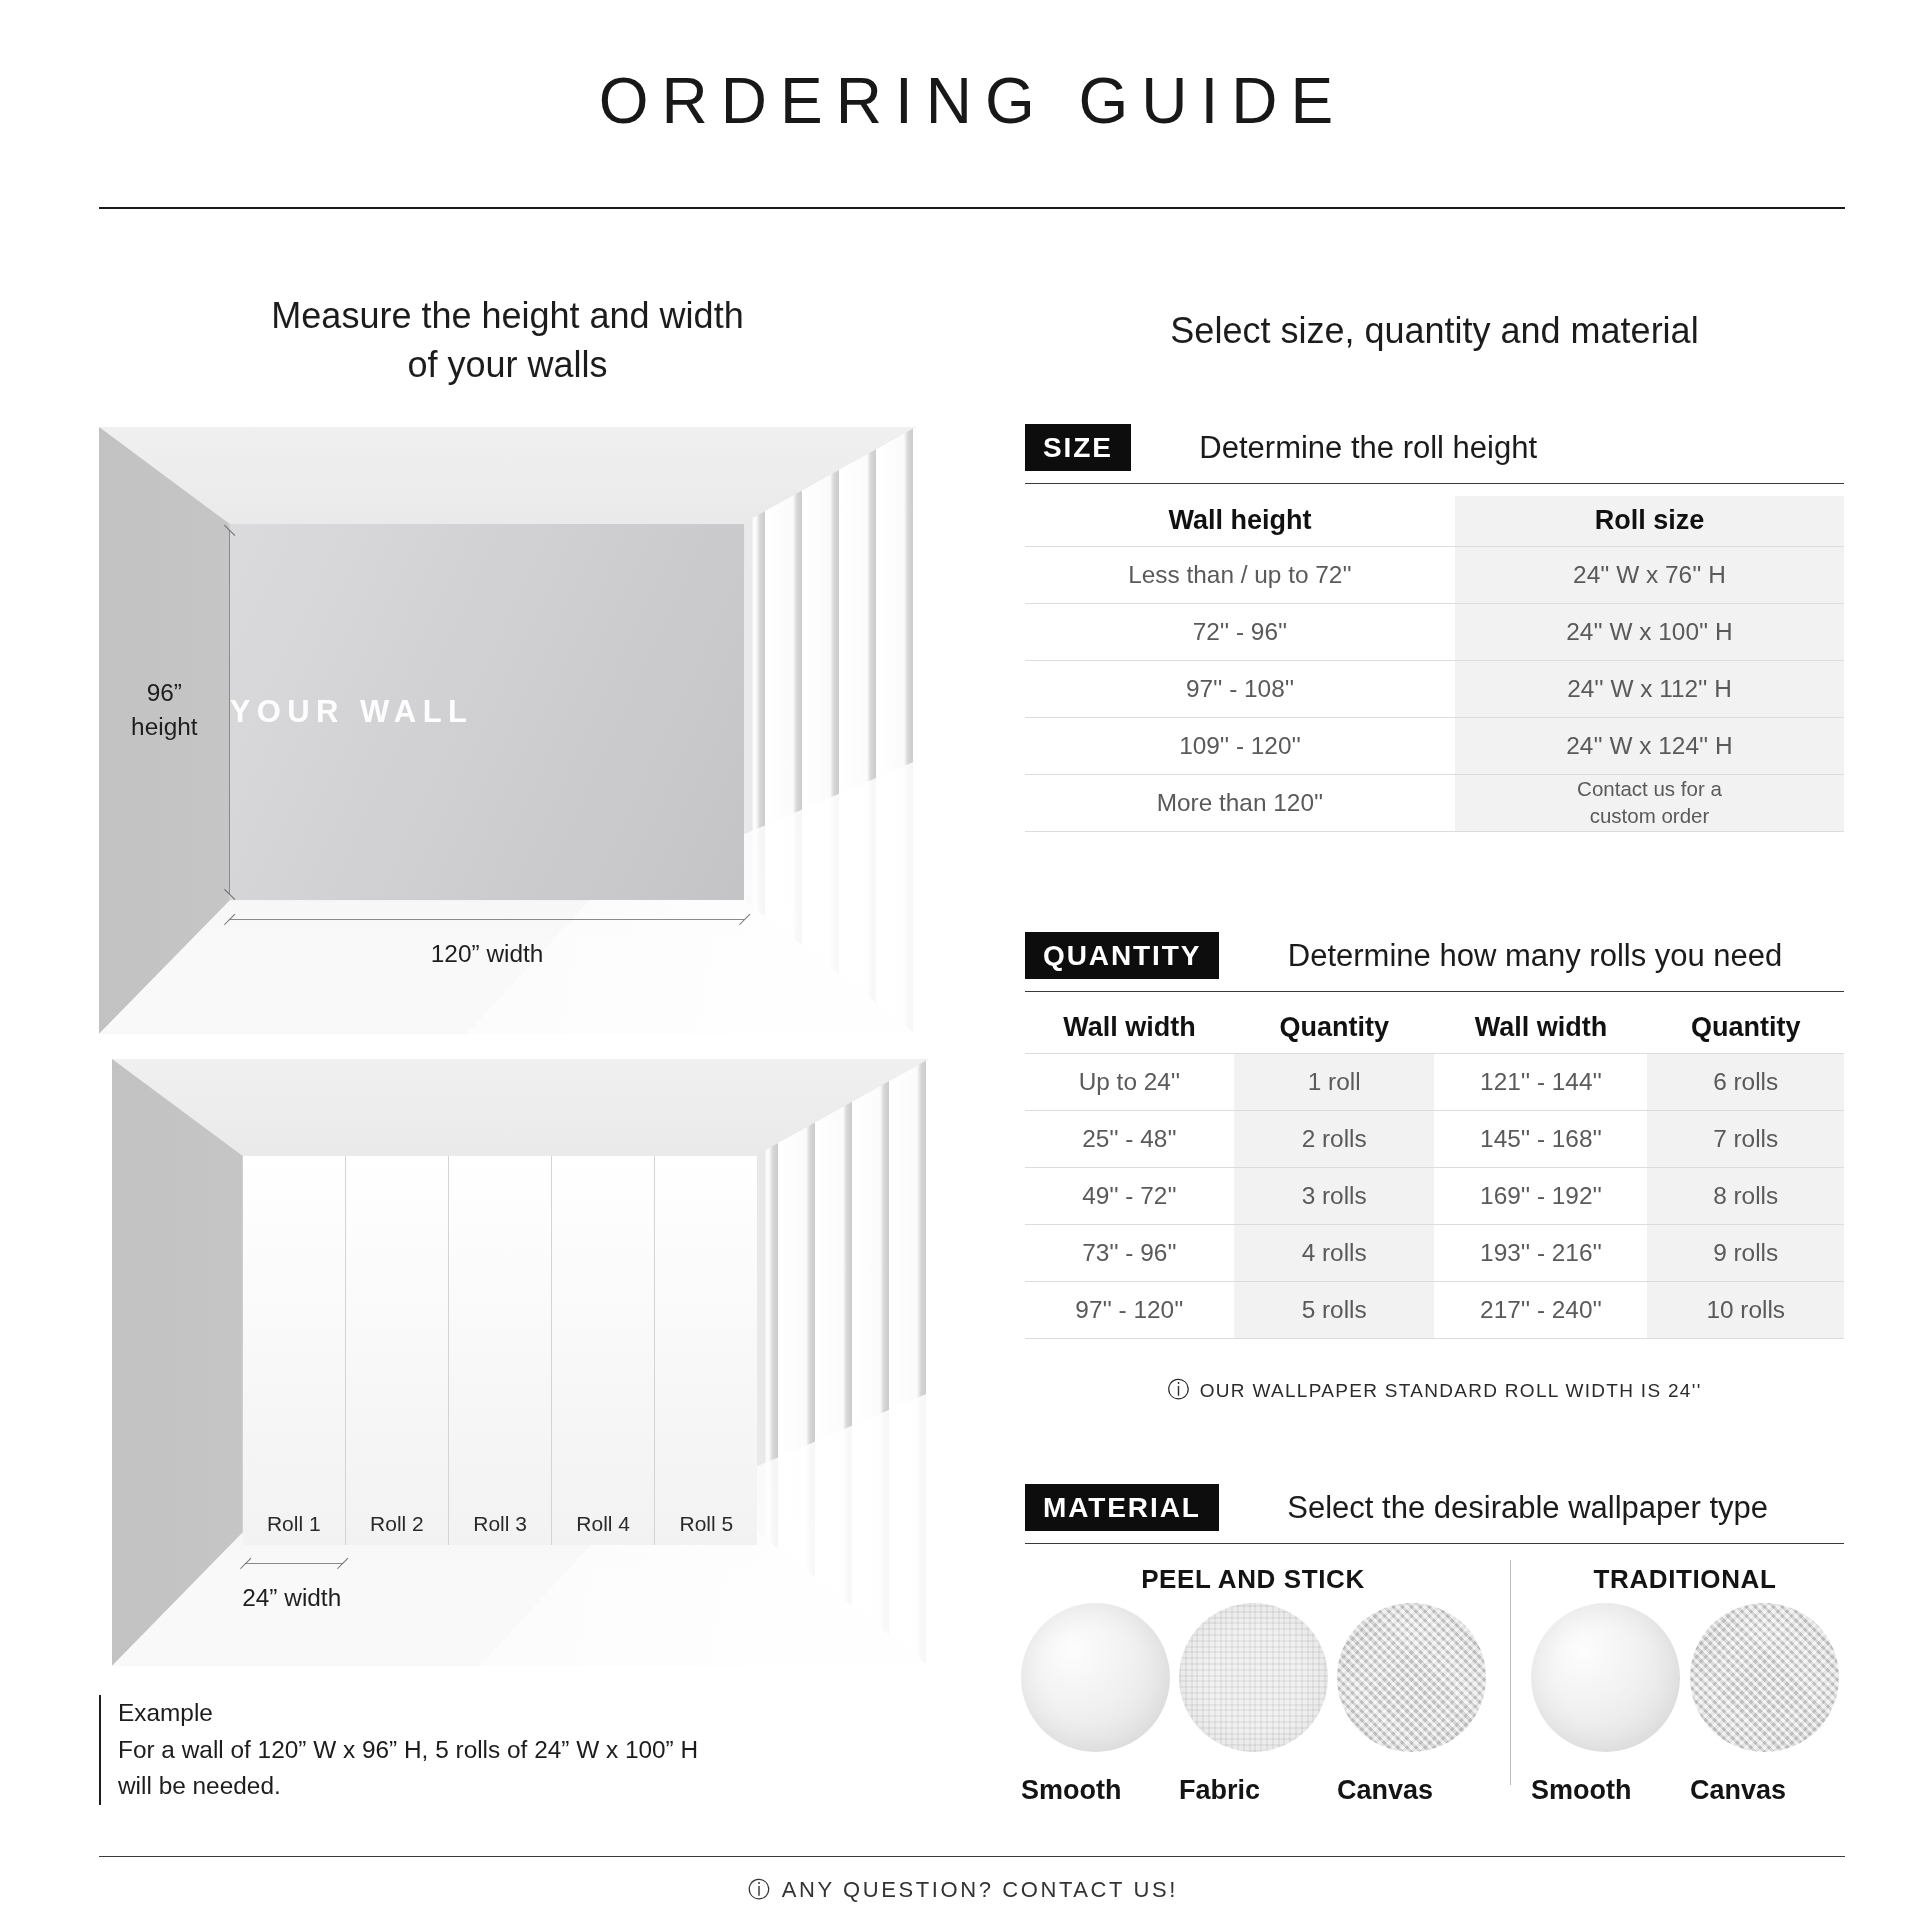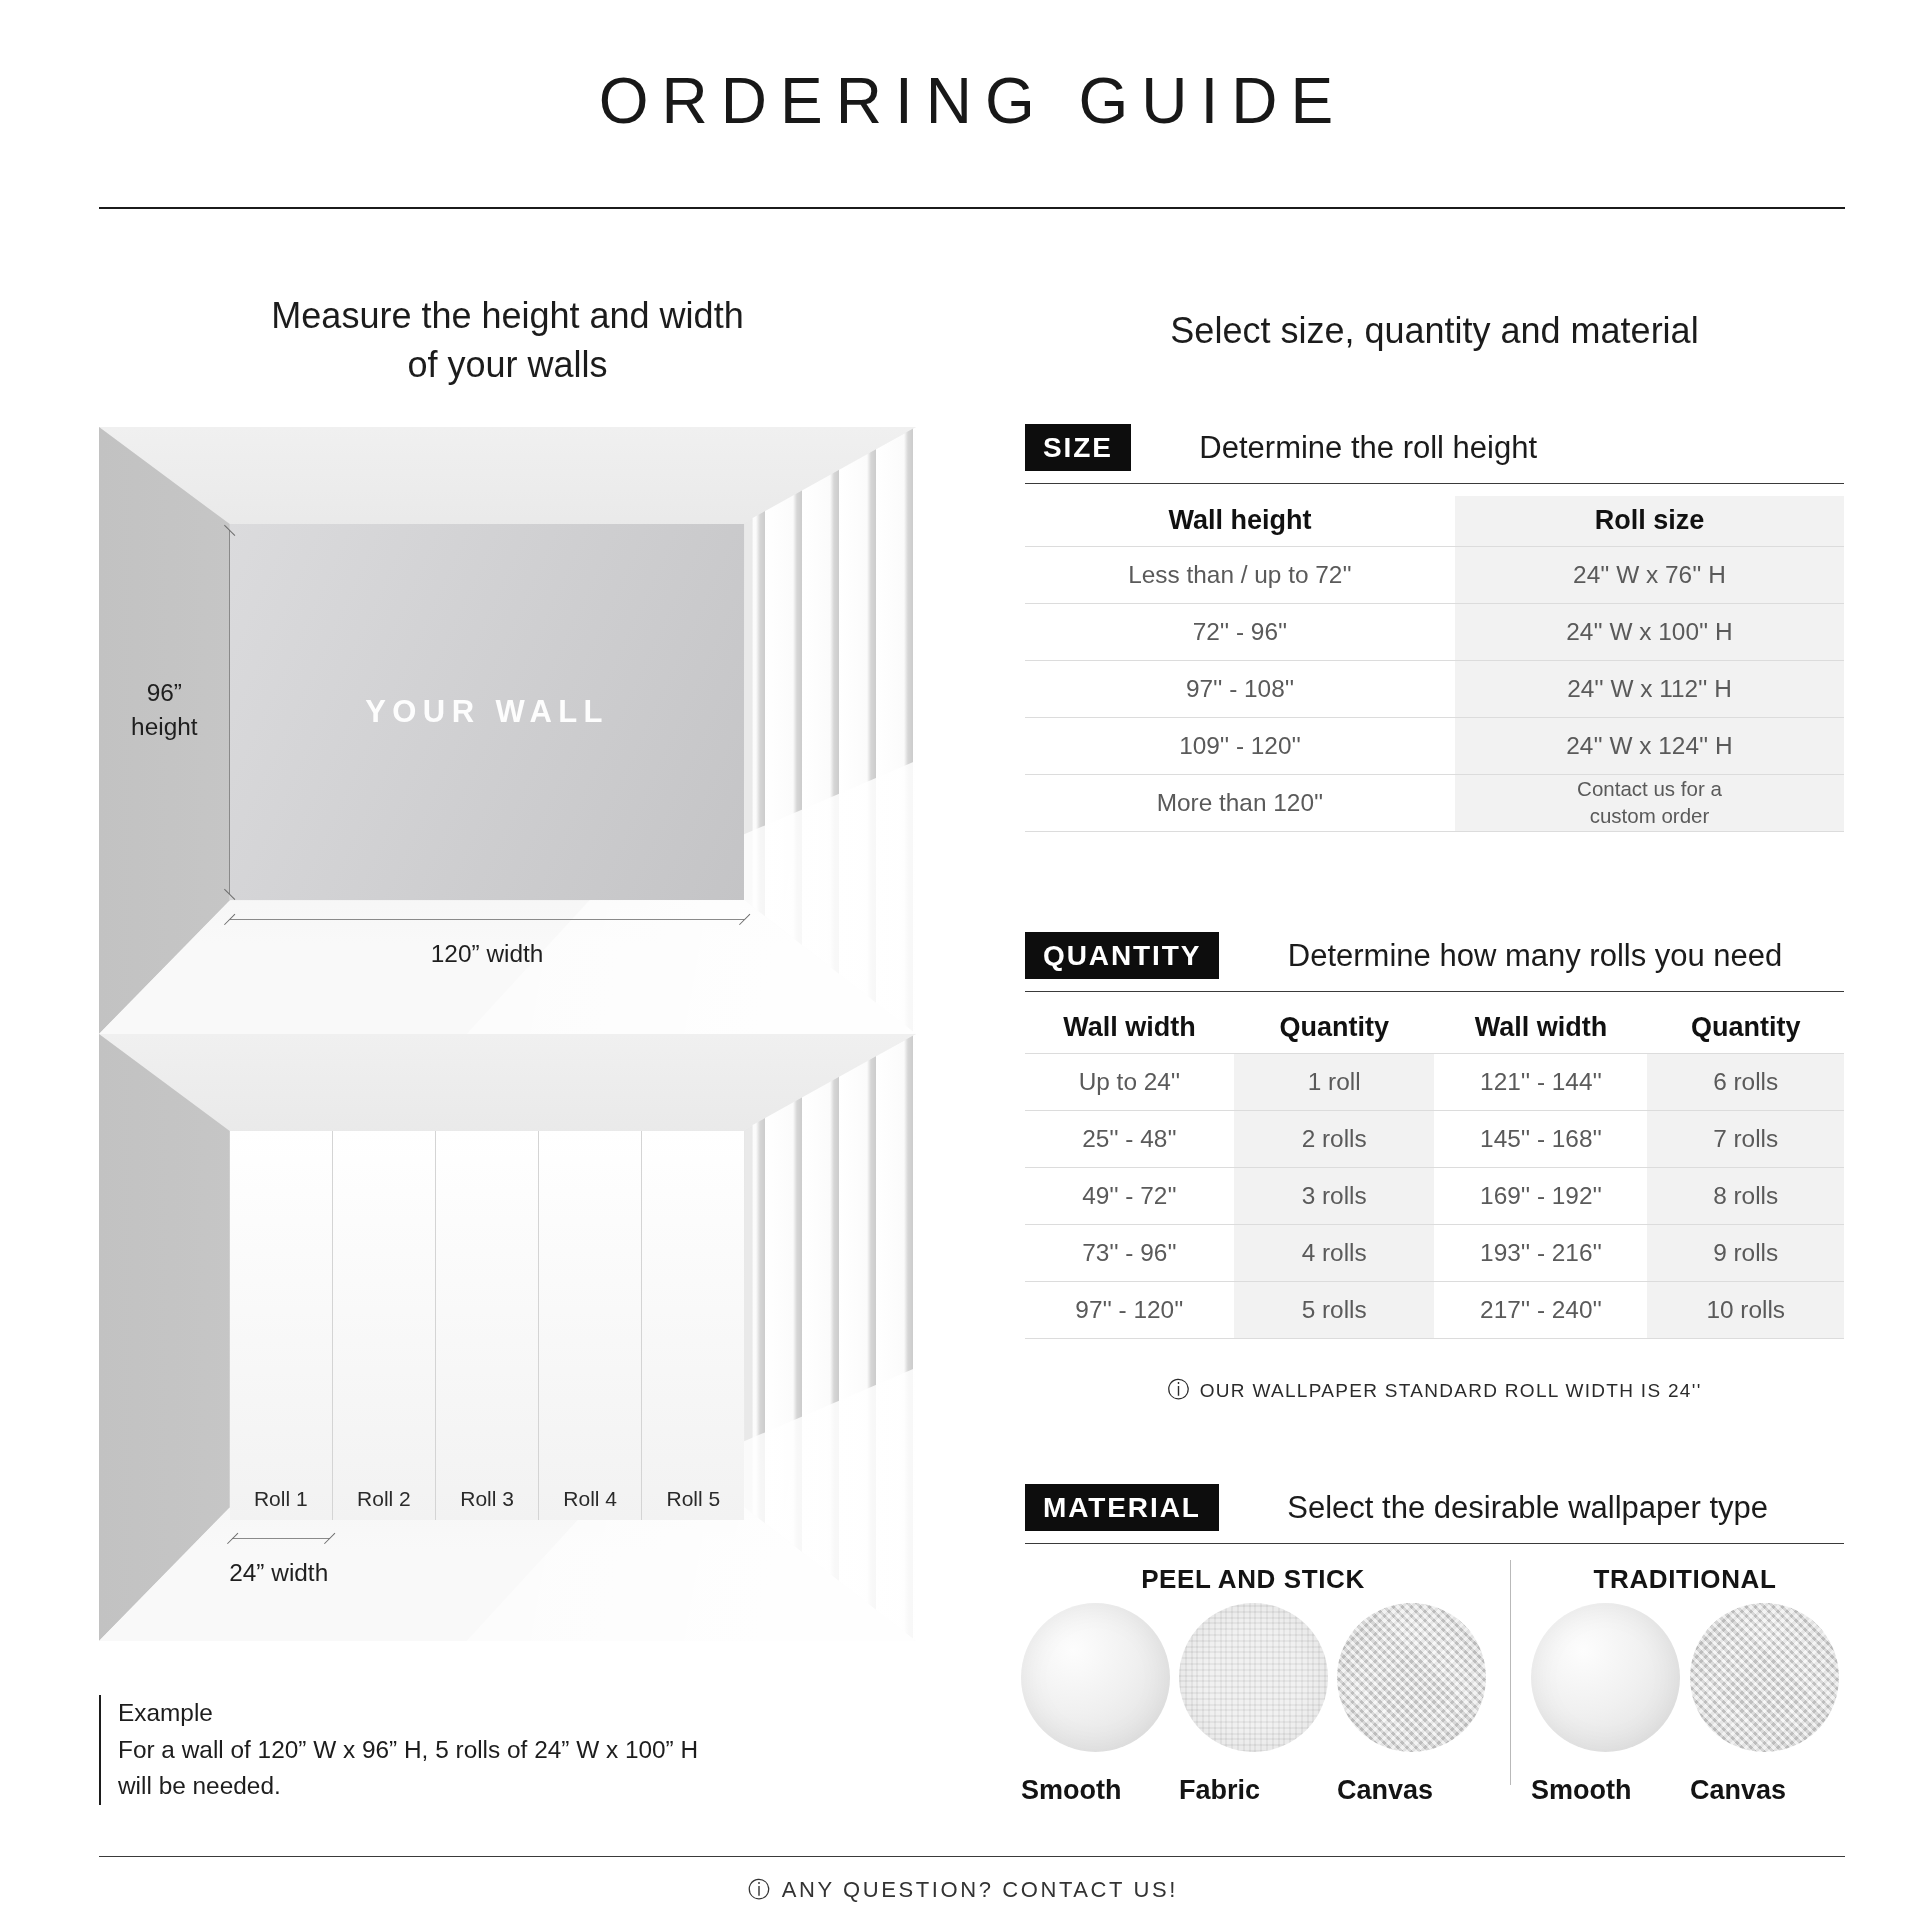--- a/index.html
+++ b/index.html
@@ -15,36 +15,36 @@
            letter-spacing:13px; color:#181818;padding-left:19px; }
   .hr-top { left:99px; top:207px; width:1746px; height:1.9px; background:#1b1b1b; }
 
   .col-heading { font-size:36px; font-weight:500; line-height:1.35; text-align:center; color:#1c1c1c; }
   .left-heading { left:99px; top:292px; width:817px; }
   .right-heading { left:1025px; top:307px; width:819px; }
 
   
   .room { left:99px; width:817px; height:607px; overflow:hidden;
           background:linear-gradient(180deg,#e3e3e3 0%, #ebebeb 55%, #f6f6f6 100%); }
-  .room1 { top:427px; } .room2 { top:1034px; }
+  .room1 { top:427px; } .room2 { top:1059px;margin-left:13px; }
   .ceiling { position:absolute; inset:0; clip-path:polygon(0 0,100% 0,79% 16%,16% 16%);
              background:linear-gradient(180deg,#f0f0f0 0%,#c8c8c8 100%); }
   .left-wall { position:absolute; inset:0; clip-path:polygon(0 0,16% 16%,16% 78%,0 100%);
                background:linear-gradient(90deg,#c2c2c2,#d9d9d9); }
   .floor { position:absolute; inset:0; clip-path:polygon(16% 78%,79% 78%,100% 100%,0 100%);
            background:linear-gradient(180deg,#dedede 0%,#f9f9f9 85%); }
   .right-wall { position:absolute; inset:0; clip-path:polygon(79% 16%,100% 0,100% 100%,79% 78%);
                 background:#e9e9e9; }
   .panes { position:absolute; inset:0; clip-path:polygon(80% 15%,100% 0,100% 100%,80% 79%);
            background:repeating-linear-gradient(90deg,#ffffff 0px,#fbfbfb 28px,#d6d6d6 32px,#cccccc 37px); }
   .glow { position:absolute; inset:0; clip-path:polygon(60% 78%,100% 55%,100% 100%,45% 100%);
           background:linear-gradient(100deg, rgba(255,255,255,0) 0%, rgba(255,255,255,0.85) 85%); }
   .wall { position:absolute; left:16%; top:16%; width:63%; height:62%;
           background:linear-gradient(115deg,#dbdbdd 0%,#cdcdcf 60%,#c4c4c6 100%);
-          display:flex; align-items:center; justify-content:center; }
+          display:flex; align-items:center; }
   .wall-label { font-size:31px; font-weight:700; letter-spacing:6.4px; color:rgba(255,255,255,0.95); }
 
   .dim-v { position:absolute; left:calc(16% - 0.6px); top:17%; height:60%; width:1.3px; background:#8a8a8a; }
   .dim-v::before,.dim-v::after { content:""; position:absolute; left:-7px; width:15.4px; height:1.3px;
         background:#6d6d6d; transform:rotate(45deg); }
   .dim-v::before{ top:-0.6px; } .dim-v::after{ bottom:-0.6px; }
   .dim-h { position:absolute; height:1.3px; background:#8a8a8a; }
   .dim-h::before,.dim-h::after { content:""; position:absolute; top:-7px; width:1.3px; height:15.4px;
         background:#6d6d6d; transform:rotate(45deg); }
   .dim-h::before{ left:-0.6px; } .dim-h::after{ right:-0.6px; }

